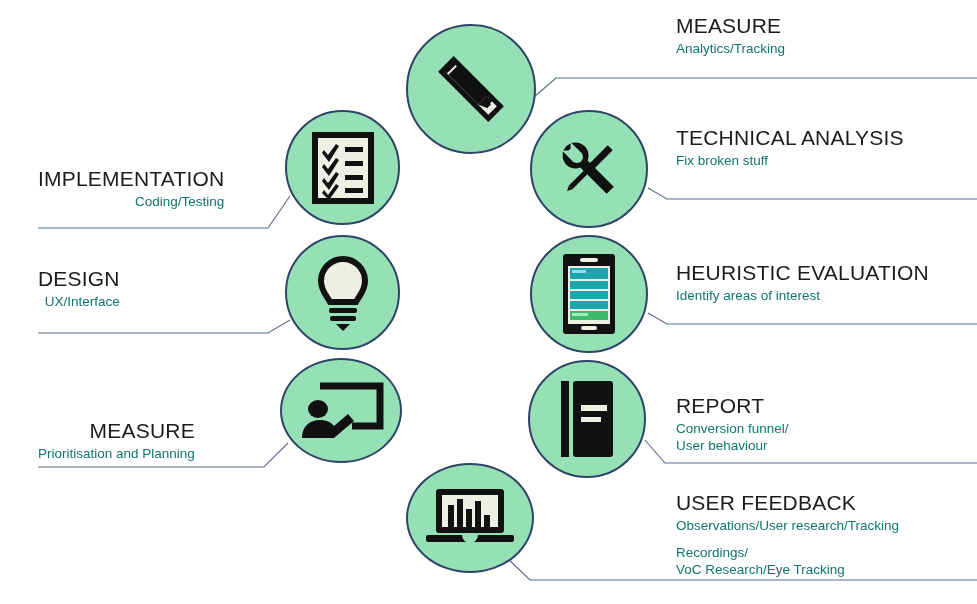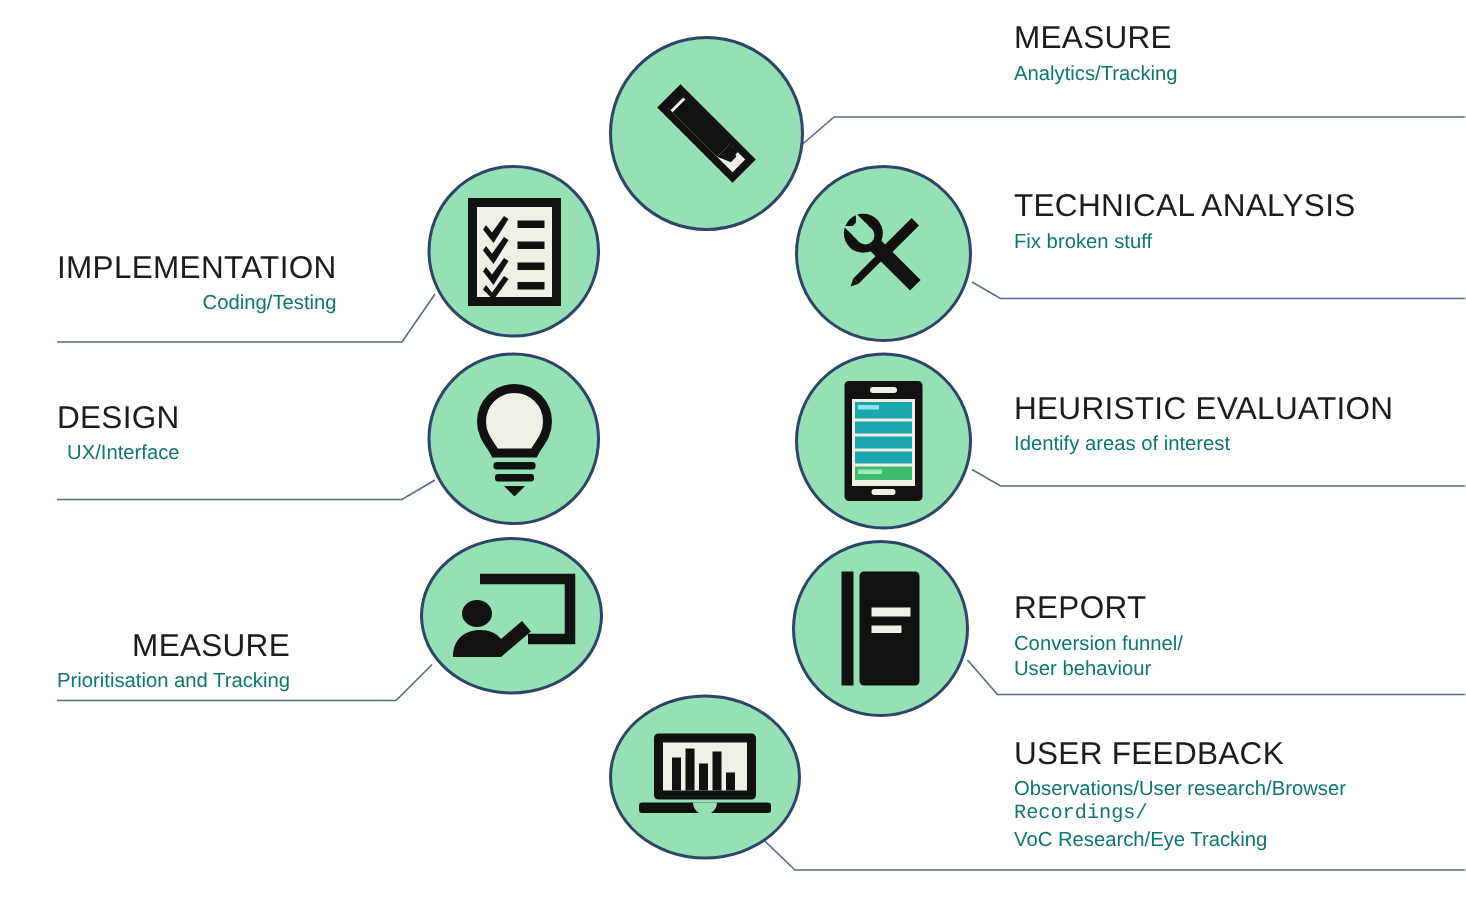--- a/index.html
+++ b/index.html
@@ -225,33 +225,33 @@
   </div>
 
   <div class="label right" style="left:676px;top:395px;">
     <div class="title">REPORT</div>
     <div class="sub">Conversion funnel/</div>
     <div class="sub" style="margin-top:0;">User behaviour</div>
   </div>
 
   <div class="label right" style="left:676px;top:492px;">
     <div class="title">USER FEEDBACK</div>
-    <div class="sub">Observations/User research/Browser</div>
-    <div class="sub" style="margin-top:0;font-family:Liberation Mono, monospace;">Recordings/</div>
+    <div class="sub">Observations/User research/Tracking</div>
+    <div class="sub" style="margin-top:10px;">Recordings/</div>
     <div class="sub" style="margin-top:0;">VoC Research/Eye Tracking</div>
   </div>
 
   <div class="label left" style="left:38px;top:168px;">
     <div class="title">IMPLEMENTATION</div>
     <div class="sub">Coding/Testing</div>
   </div>
 
   <div class="label left" style="left:38px;top:268px;">
     <div class="title">DESIGN</div>
     <div class="sub">UX/Interface</div>
   </div>
 
   <div class="label left" style="left:38px;top:420px;">
     <div class="title">MEASURE</div>
-    <div class="sub">Prioritisation and Tracking</div>
+    <div class="sub">Prioritisation and Planning</div>
   </div>
 
 </div>
 
 </body></html>

